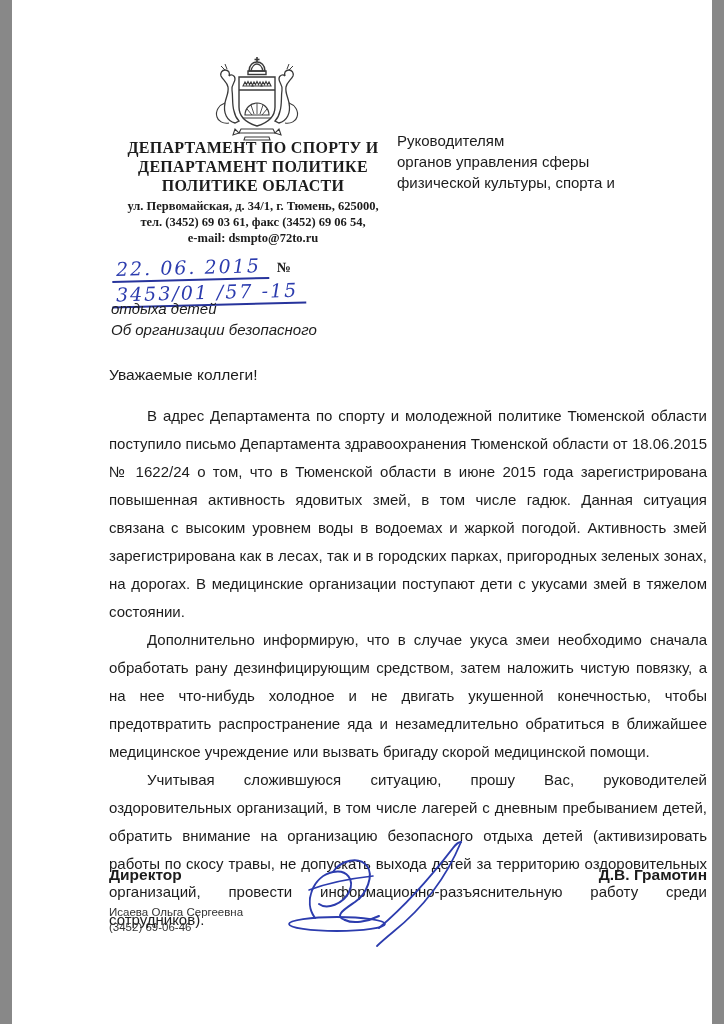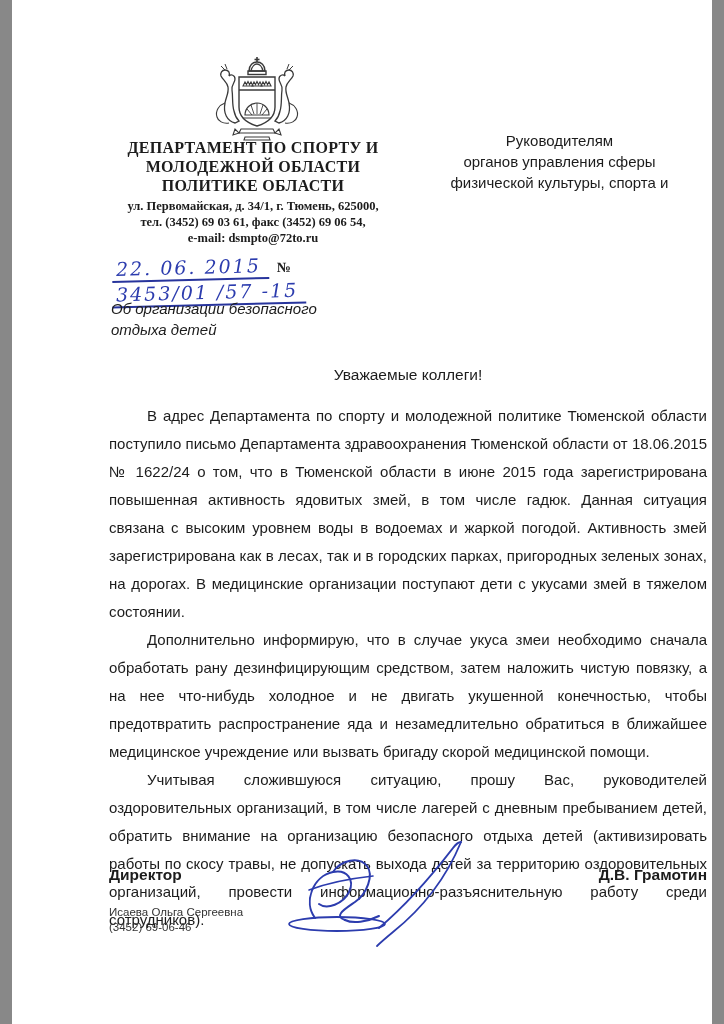--- a/index.html
+++ b/index.html
@@ -19,21 +19,21 @@
   .org-block{
     position:absolute;left:88px;top:138px;width:306px;
     text-align:center;
     font-family:"Liberation Serif",serif;
     font-weight:bold;
   }
   .org-name{font-size:16px;line-height:19px;letter-spacing:.3px;}
   .org-address{margin-top:3px;font-size:12.5px;line-height:16px;}
   .recipient{
     position:absolute;left:385px;top:130px;width:325px;
-    text-align:center;
+    text-align:left;
     font-size:15px;line-height:21px;
   }
   
   .ref-line{
     position:absolute;left:100px;top:256px;width:340px;height:36px;
     font-size:15px;
   }
   .handwriting{
     font-family:"DejaVu Serif",serif;
     font-style:italic;
@@ -50,21 +50,21 @@
     margin:0 2px 0 8px;vertical-align:2px;
   }
   
   .subject{
     position:absolute;left:99px;top:298px;width:280px;
     font-style:italic;font-size:15px;line-height:21px;
   }
   
   .salutation{
     position:absolute;left:97px;top:366px;width:598px;
-    text-align:center;font-size:15.5px;
+    font-size:15.5px;
   }
   .body-text{
     position:absolute;left:97px;top:402px;width:598px;
     font-size:15px;line-height:28px;
     text-align:justify;
   }
   .body-text p{margin:0;text-indent:38px;}
   
   .sig-row{
     position:absolute;left:97px;top:866px;width:598px;
@@ -134,43 +134,43 @@
         <path d="M36 74 H68 L70 78 H34 Z"></path>
         <path d="M34 78 L28 80 L30 74 Z M70 78 L76 80 L74 74 Z"></path>
         <path d="M40 82 H64 L65 85 H39 Z"></path>
       </g>
     </svg>
   </div>
 
   <div class="org-block">
     <div class="org-name">
       <div>ДЕПАРТАМЕНТ ПО СПОРТУ И</div>
-      <div>МОЛОДЕЖНОЙ ОБЛАСТИ</div>
+      <div>ДЕПАРТАМЕНТ ПОЛИТИКЕ</div>
       <div>ПОЛИТИКЕ ОБЛАСТИ</div>
     </div>
     <div class="org-address">
       <div>ул. Первомайская, д. 34/1, г. Тюмень, 625000,</div>
       <div>тел. (3452) 69 03 61, факс (3452) 69 06 54,</div>
       <div>e-mail: dsmpto@72to.ru</div>
     </div>
   </div>
 
   <div class="recipient">
     <div>Руководителям</div>
     <div>органов управления сферы</div>
     <div>физической культуры, спорта и</div>
   </div>
 
   <div class="ref-line">
     <span class="handwriting hw-underline">22. 06. 2015</span><span class="ref-no">№</span><span class="handwriting hw-underline">3453/01 /57 -15</span>
   </div>
 
   <div class="subject">
+    <div>отдыха детей</div>
     <div>Об организации безопасного</div>
-    <div>отдыха детей</div>
   </div>
 
   <div class="salutation">Уважаемые коллеги!</div>
 
   <div class="body-text">
     <p>В адрес Департамента по спорту и молодежной политике Тюменской области поступило письмо Департамента здравоохранения Тюменской области от 18.06.2015 № 1622/24 о том, что в Тюменской области в июне 2015 года зарегистрирована повышенная активность ядовитых змей, в том числе гадюк. Данная ситуация связана с высоким уровнем воды в водоемах и жаркой погодой. Активность змей зарегистрирована как в лесах, так и в городских парках, пригородных зеленых зонах, на дорогах. В медицинские организации поступают дети с укусами змей в тяжелом состоянии.</p>
     <p>Дополнительно информирую, что в случае укуса змеи необходимо сначала обработать рану дезинфицирующим средством, затем наложить чистую повязку, а на нее что-нибудь холодное и не двигать укушенной конечностью, чтобы предотвратить распространение яда и незамедлительно обратиться в ближайшее медицинское учреждение или вызвать бригаду скорой медицинской помощи.</p>
     <p>Учитывая сложившуюся ситуацию, прошу Вас, руководителей оздоровительных организаций, в том числе лагерей с дневным пребыванием детей, обратить внимание на организацию безопасного отдыха детей (активизировать работы по скосу травы, не допускать выхода детей за территорию оздоровительных организаций, провести информационно-разъяснительную работу среди сотрудников).</p>
   </div>
 

